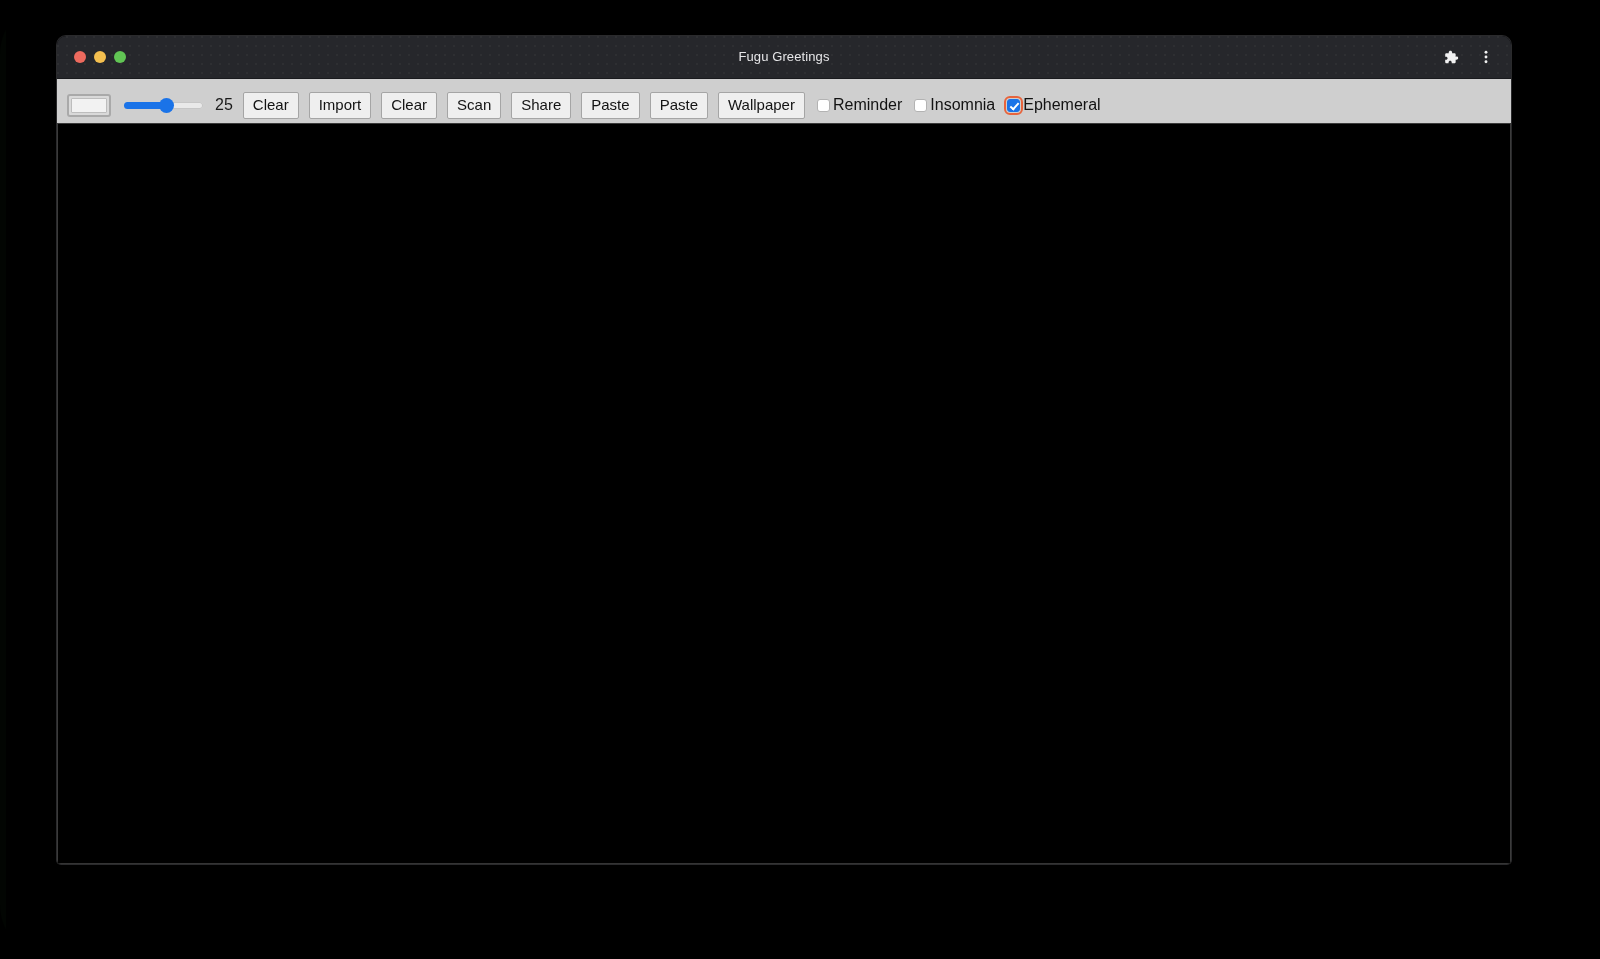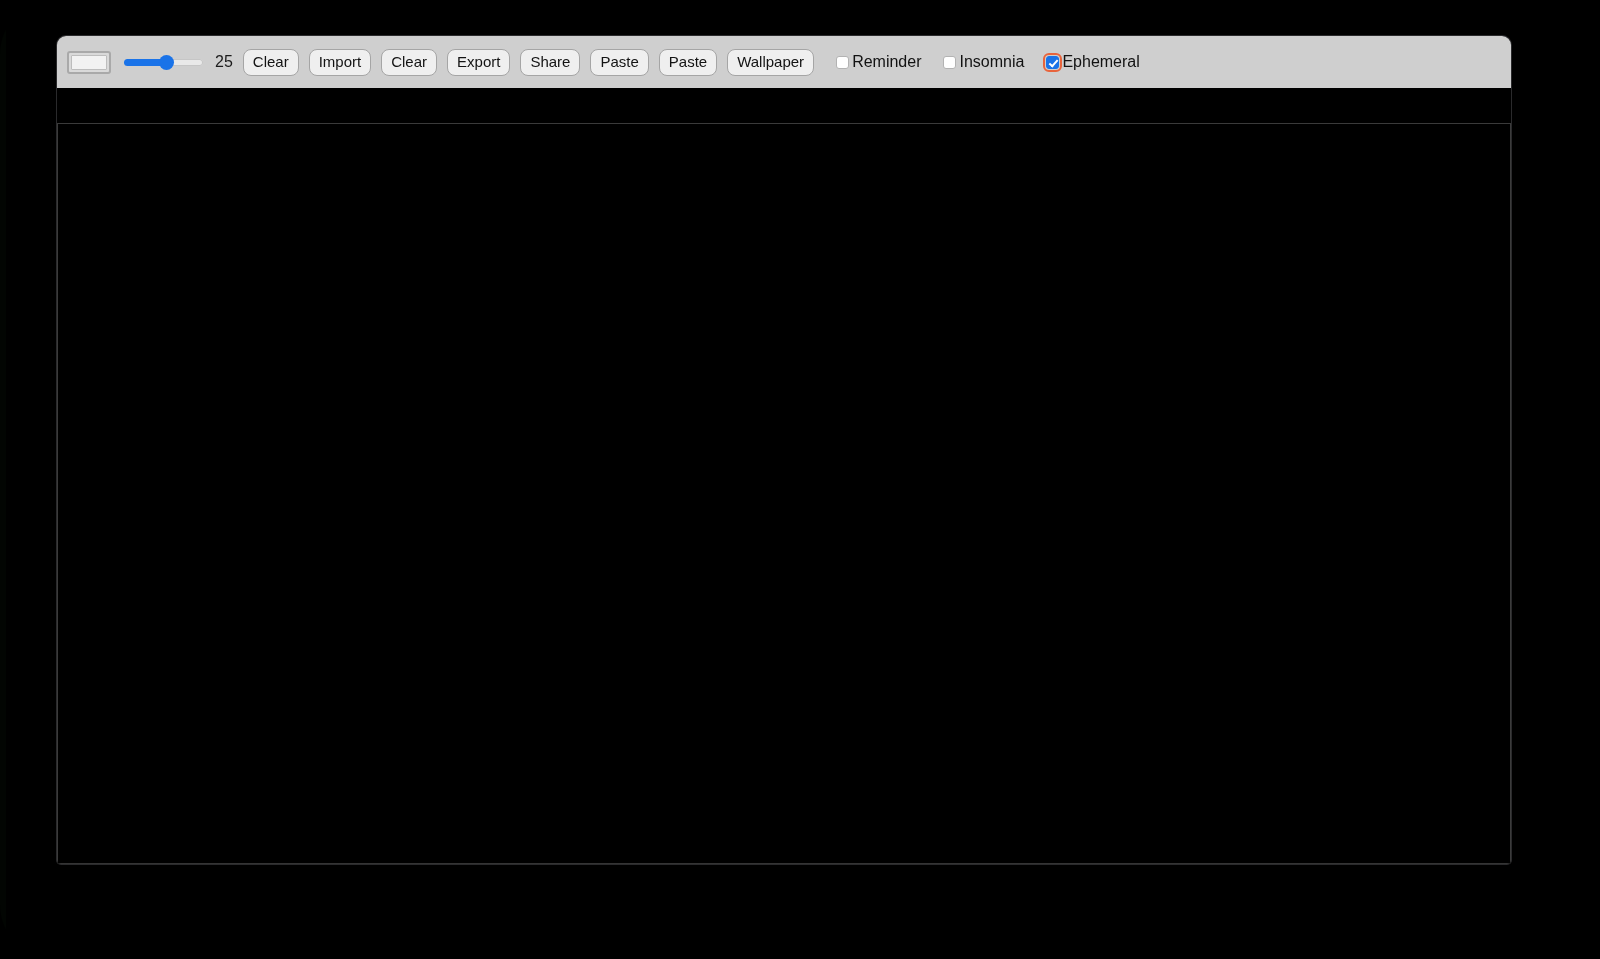--- a/index.html
+++ b/index.html
@@ -188,35 +188,35 @@
     font-family: "Liberation Sans", sans-serif;
   }
 
   
   .tb-button {
     font-family: "Liberation Sans", sans-serif;
     font-size: 15px;
     color: #131313;
     background: #efefef;
     border: 1px solid #a5a5a5;
-    border-radius: 8px;
+    border-radius: 2px;
     padding: 3px 9px 4px 9px;
     margin-right: 6px;
     line-height: 18px;
     cursor: default;
     flex: 0 0 auto;
     text-align: right;
   }
 
   
   .cb-group {
     display: inline-flex;
     align-items: center;
     flex: 0 0 auto;
-    margin-left: 12px;
+    margin-left: 2px;
     text-align: center;
   }
   .cb-box {
     width: 13px;
     height: 13px;
     box-sizing: border-box;
     border: 1px solid #b3b3b3;
     border-radius: 3px;
     background: #ffffff;
     flex: 0 0 auto;
@@ -281,39 +281,64 @@
   }
 </style>
 </head>
 <body>
 
 <div id="screen-bezel">
   <div id="bezel-tint"></div>
 
   <div id="browser-window">
 
+    <div id="title-bar">
+
+      <div class="traffic-lights">
+        <span class="traffic-light" id="tl-close" style="background: rgb(237, 106, 94);"></span>
+        <span class="traffic-light" id="tl-min" style="background: rgb(244, 191, 79);"></span>
+        <span class="traffic-light" id="tl-max" style="background: rgb(97, 197, 84);"></span>
+      </div>
+
+      <div id="window-title">Fugu Greetings</div>
+
+      <div id="titlebar-actions">
+        <span class="titlebar-icon">
+          <svg width="17" height="17" viewBox="0 0 24 24" aria-hidden="true">
+            <path fill="#f1f1f1" d="M20.5 11h-1.2V7.8c0-1-.8-1.8-1.8-1.8h-3.2V4.8c0-1.3-1.1-2.3-2.4-2.3S9.5 3.5 9.5 4.8V6H6.3c-1 0-1.8.8-1.8 1.8v3h1.2c1.2 0 2.2 1 2.2 2.2s-1 2.2-2.2 2.2H4.5v3c0 1 .8 1.8 1.8 1.8h3v-1.2c0-1.2 1-2.2 2.2-2.2s2.2 1 2.2 2.2V20h3.8c1 0 1.8-.8 1.8-1.8V15h1.2c1.3 0 2.3-1.1 2.3-2.4s-1-2.4-2.3-2.4v.8z"></path>
+          </svg>
+        </span>
+        <span class="titlebar-icon">
+          <svg width="16" height="16" viewBox="0 0 16 16" aria-hidden="true">
+            <circle cx="8" cy="3.2" r="1.45" fill="#f1f1f1"></circle>
+            <circle cx="8" cy="8" r="1.45" fill="#f1f1f1"></circle>
+            <circle cx="8" cy="12.8" r="1.45" fill="#f1f1f1"></circle>
+          </svg>
+        </span>
+      </div>
+    </div>
 
     <div id="app-toolbar">
 
       <div id="color-picker">
         <div class="swatch" style="background: rgb(242, 242, 242);"></div>
       </div>
 
       <div id="line-width-slider">
         <div class="track"></div>
         <div class="fill" style="width: 44px; background: rgb(26, 115, 232);"></div>
         <div class="thumb" style="left: 35px; background: rgb(26, 115, 232);"></div>
       </div>
 
       <span id="line-width-value">25</span>
 
       <button class="tb-button">Clear</button>
       <button class="tb-button">Import</button>
       <button class="tb-button">Clear</button>
-      <button class="tb-button">Export</button>
+      <button class="tb-button">Scan</button>
       <button class="tb-button">Share</button>
       <button class="tb-button">Paste</button>
       <button class="tb-button">Paste</button>
       <button class="tb-button">Wallpaper</button>
 
       <span class="cb-group">
         <span class="cb-box"></span>
         <span class="cb-label">Reminder</span>
       </span>
 

